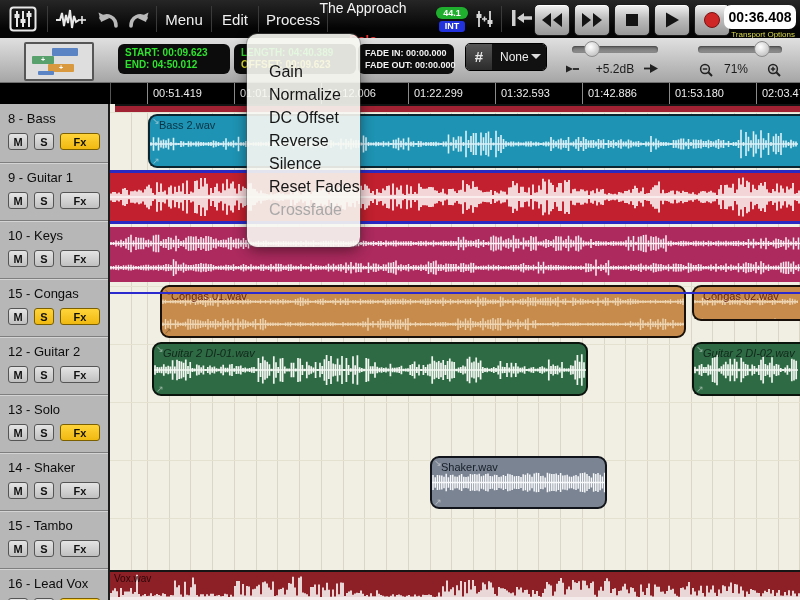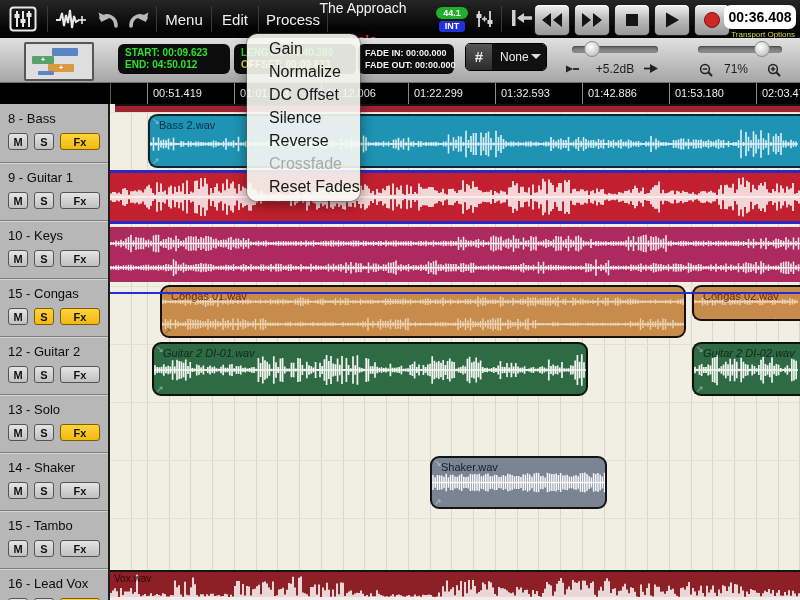--- a/index.html
+++ b/index.html
@@ -84,21 +84,21 @@
   #clip-g2a{left:42px;top:238px;width:436px;height:54px;}
   #clip-g2b{left:582px;top:238px;width:108px;height:54px;}
   #blueline{position:absolute;left:0;top:188px;width:690px;height:2px;background:#2a2ace;z-index:5;}
   #clip-shaker{left:320px;top:352px;width:177px;height:53px;background:#7b8492;border-color:#11141a;}
   #clip-shaker .cliplabel{color:#151e29;}
   #clip-shaker .wave path{stroke:#f6f8fa;stroke-width:1.5;}
   #clip-vox{left:0;top:466px;width:690px;height:30px;background:#8d2026;border-top:2px solid #151515;}
   #clip-vox .cliplabel{color:#2b0608;font-size:10px;top:1px;left:4px;}
   #clip-vox .wave path{stroke:#f4ecec;stroke-width:1.8;}
   
-  #procmenu{position:absolute;left:247px;top:34px;width:113px;background:rgba(248,248,243,.9);border-radius:10px;box-shadow:0 4px 14px rgba(0,0,0,.45),0 0 0 1px rgba(110,110,110,.4);z-index:60;padding:3px 0;}
+  #procmenu{position:absolute;left:247px;top:34px;width:113px;background:rgba(248,248,243,.9);border-radius:10px;box-shadow:0 4px 14px rgba(0,0,0,.45),0 0 0 1px rgba(110,110,110,.4);z-index:60;padding:26px 0;}
   .mitem{height:23px;line-height:23px;padding-left:22px;font-size:16px;color:#161616;white-space:nowrap;}
   .mitem.dis{color:#a9a9a9;}
 </style>
 </head>
 <body>
 
 <div id="app">
 
   <div id="toolbar">
     <div class="tbtn" style="width:46px">
@@ -409,19 +409,19 @@
           <rect x="0" y="25" width="690" height="3" fill="#f2eaea"></rect>
           <path d="M1.0 28L1.0 21.0M3.0 28L3.0 18.5M5.0 28L5.0 16.2M7.0 28L7.0 19.2M9.0 28L9.0 24.9M11.0 28L11.0 16.0M13.0 28L13.0 23.0M15.0 28L15.0 19.6M17.0 28L17.0 19.6M19.0 28L19.0 19.5M21.0 28L21.0 15.9M23.0 28L23.0 21.8M25.0 28L25.0 20.0M27.0 28L27.0 2.8M29.0 28L29.0 22.0M31.0 28L31.0 24.2M33.0 28L33.0 23.3M35.0 28L35.0 22.0M37.0 28L37.0 24.1M39.0 28L39.0 23.7M41.0 28L41.0 21.2M43.0 28L43.0 23.9M45.0 28L45.0 23.3M47.0 28L47.0 21.9M49.0 28L49.0 23.1M51.0 28L51.0 23.7M53.0 28L53.0 21.3M55.0 28L55.0 22.1M57.0 28L57.0 24.6M59.0 28L59.0 24.5M61.0 28L61.0 23.0M63.0 28L63.0 23.2M65.0 28L65.0 8.5M67.0 28L67.0 15.3M69.0 28L69.0 13.3M71.0 28L71.0 22.5M73.0 28L73.0 24.8M75.0 28L75.0 9.7M77.0 28L77.0 22.7M79.0 28L79.0 23.3M81.0 28L81.0 15.3M83.0 28L83.0 5.4M85.0 28L85.0 12.2M87.0 28L87.0 23.0M89.0 28L89.0 24.5M91.0 28L91.0 22.3M93.0 28L93.0 22.3M95.0 28L95.0 24.3M97.0 28L97.0 22.3M99.0 28L99.0 23.8M101.0 28L101.0 21.8M103.0 28L103.0 21.8M105.0 28L105.0 23.9M107.0 28L107.0 23.5M109.0 28L109.0 23.0M111.0 28L111.0 24.2M113.0 28L113.0 24.0M115.0 28L115.0 21.8M117.0 28L117.0 22.2M119.0 28L119.0 25.0M121.0 28L121.0 22.7M123.0 28L123.0 24.6M125.0 28L125.0 13.9M127.0 28L127.0 9.1M129.0 28L129.0 8.9M131.0 28L131.0 22.4M133.0 28L133.0 12.1M135.0 28L135.0 23.4M137.0 28L137.0 13.9M139.0 28L139.0 14.5M141.0 28L141.0 23.6M143.0 28L143.0 17.2M145.0 28L145.0 16.8M147.0 28L147.0 14.3M149.0 28L149.0 12.7M151.0 28L151.0 22.2M153.0 28L153.0 10.3M155.0 28L155.0 9.6M157.0 28L157.0 11.4M159.0 28L159.0 15.4M161.0 28L161.0 17.7M163.0 28L163.0 9.6M165.0 28L165.0 24.1M167.0 28L167.0 23.3M169.0 28L169.0 17.4M171.0 28L171.0 17.0M173.0 28L173.0 15.8M175.0 28L175.0 22.6M177.0 28L177.0 17.7M179.0 28L179.0 10.9M181.0 28L181.0 11.7M183.0 28L183.0 4.7M185.0 28L185.0 15.6M187.0 28L187.0 23.5M189.0 28L189.0 5.7M191.0 28L191.0 4.6M193.0 28L193.0 20.4M195.0 28L195.0 21.2M197.0 28L197.0 22.3M199.0 28L199.0 24.2M201.0 28L201.0 14.9M203.0 28L203.0 14.9M205.0 28L205.0 12.5M207.0 28L207.0 22.4M209.0 28L209.0 12.5M211.0 28L211.0 25.0M213.0 28L213.0 15.4M215.0 28L215.0 18.3M217.0 28L217.0 10.8M219.0 28L219.0 17.8M221.0 28L221.0 24.7M223.0 28L223.0 17.6M225.0 28L225.0 24.6M227.0 28L227.0 11.4M229.0 28L229.0 22.3M231.0 28L231.0 10.6M233.0 28L233.0 10.7M235.0 28L235.0 23.9M237.0 28L237.0 21.1M239.0 28L239.0 19.5M241.0 28L241.0 18.5M243.0 28L243.0 22.7M245.0 28L245.0 21.5M247.0 28L247.0 20.7M249.0 28L249.0 21.1M251.0 28L251.0 18.6M253.0 28L253.0 21.7M255.0 28L255.0 23.9M257.0 28L257.0 23.0M259.0 28L259.0 24.4M261.0 28L261.0 21.3M263.0 28L263.0 24.3M265.0 28L265.0 24.3M267.0 28L267.0 18.2M269.0 28L269.0 21.7M271.0 28L271.0 22.9M273.0 28L273.0 23.7M275.0 28L275.0 24.4M277.0 28L277.0 24.2M279.0 28L279.0 24.8M281.0 28L281.0 23.8M283.0 28L283.0 22.2M285.0 28L285.0 24.5M287.0 28L287.0 22.9M289.0 28L289.0 22.4M291.0 28L291.0 23.2M293.0 28L293.0 24.2M295.0 28L295.0 24.8M297.0 28L297.0 23.7M299.0 28L299.0 23.1M301.0 28L301.0 24.5M303.0 28L303.0 24.6M305.0 28L305.0 22.6M307.0 28L307.0 24.3M309.0 28L309.0 23.8M311.0 28L311.0 24.8M313.0 28L313.0 22.8M315.0 28L315.0 23.1M317.0 28L317.0 22.9M319.0 28L319.0 22.4M321.0 28L321.0 23.1M323.0 28L323.0 24.8M325.0 28L325.0 25.0M327.0 28L327.0 24.5M329.0 28L329.0 20.6M331.0 28L331.0 24.5M333.0 28L333.0 14.3M335.0 28L335.0 19.4M337.0 28L337.0 8.6M339.0 28L339.0 19.5M341.0 28L341.0 17.2M343.0 28L343.0 15.2M345.0 28L345.0 23.2M347.0 28L347.0 13.2M349.0 28L349.0 18.2M351.0 28L351.0 9.1M353.0 28L353.0 24.4M355.0 28L355.0 10.0M357.0 28L357.0 21.2M359.0 28L359.0 8.1M361.0 28L361.0 17.4M363.0 28L363.0 8.1M365.0 28L365.0 14.1M367.0 28L367.0 21.5M369.0 28L369.0 20.1M371.0 28L371.0 18.2M373.0 28L373.0 10.6M375.0 28L375.0 12.3M377.0 28L377.0 17.6M379.0 28L379.0 9.2M381.0 28L381.0 10.5M383.0 28L383.0 15.4M385.0 28L385.0 22.1M387.0 28L387.0 23.7M389.0 28L389.0 15.1M391.0 28L391.0 16.3M393.0 28L393.0 16.3M395.0 28L395.0 17.0M397.0 28L397.0 18.5M399.0 28L399.0 20.2M401.0 28L401.0 21.3M403.0 28L403.0 20.5M405.0 28L405.0 23.6M407.0 28L407.0 15.1M409.0 28L409.0 17.4M411.0 28L411.0 15.6M413.0 28L413.0 20.4M415.0 28L415.0 18.1M417.0 28L417.0 17.7M419.0 28L419.0 22.1M421.0 28L421.0 24.8M423.0 28L423.0 18.1M425.0 28L425.0 22.0M427.0 28L427.0 19.0M429.0 28L429.0 24.1M431.0 28L431.0 24.8M433.0 28L433.0 21.1M435.0 28L435.0 16.8M437.0 28L437.0 10.1M439.0 28L439.0 12.2M441.0 28L441.0 13.5M443.0 28L443.0 23.7M445.0 28L445.0 19.4M447.0 28L447.0 11.7M449.0 28L449.0 9.1M451.0 28L451.0 6.0M453.0 28L453.0 10.8M455.0 28L455.0 22.6M457.0 28L457.0 17.3M459.0 28L459.0 14.6M461.0 28L461.0 17.7M463.0 28L463.0 8.1M465.0 28L465.0 10.3M467.0 28L467.0 11.1M469.0 28L469.0 9.3M471.0 28L471.0 17.8M473.0 28L473.0 8.6M475.0 28L475.0 8.8M477.0 28L477.0 13.2M479.0 28L479.0 16.2M481.0 28L481.0 10.9M483.0 28L483.0 9.6M485.0 28L485.0 22.7M487.0 28L487.0 24.7M489.0 28L489.0 18.5M491.0 28L491.0 14.8M493.0 28L493.0 18.8M495.0 28L495.0 9.0M497.0 28L497.0 6.3M499.0 28L499.0 9.2M501.0 28L501.0 21.0M503.0 28L503.0 17.1M505.0 28L505.0 16.2M507.0 28L507.0 23.2M509.0 28L509.0 18.9M511.0 28L511.0 18.4M513.0 28L513.0 14.6M515.0 28L515.0 11.8M517.0 28L517.0 17.6M519.0 28L519.0 21.2M521.0 28L521.0 15.2M523.0 28L523.0 15.9M525.0 28L525.0 19.8M527.0 28L527.0 24.4M529.0 28L529.0 24.9M531.0 28L531.0 12.5M533.0 28L533.0 19.8M535.0 28L535.0 23.0M537.0 28L537.0 15.9M539.0 28L539.0 11.4M541.0 28L541.0 23.4M543.0 28L543.0 24.5M545.0 28L545.0 12.5M547.0 28L547.0 14.8M549.0 28L549.0 14.8M551.0 28L551.0 19.8M553.0 28L553.0 19.5M555.0 28L555.0 21.8M557.0 28L557.0 19.0M559.0 28L559.0 13.8M561.0 28L561.0 17.7M563.0 28L563.0 16.7M565.0 28L565.0 21.7M567.0 28L567.0 23.7M569.0 28L569.0 24.8M571.0 28L571.0 16.0M573.0 28L573.0 15.6M575.0 28L575.0 17.5M577.0 28L577.0 14.3M579.0 28L579.0 10.1M581.0 28L581.0 22.5M583.0 28L583.0 15.9M585.0 28L585.0 19.6M587.0 28L587.0 23.5M589.0 28L589.0 18.4M591.0 28L591.0 13.8M593.0 28L593.0 20.9M595.0 28L595.0 24.5M597.0 28L597.0 13.7M599.0 28L599.0 20.6M601.0 28L601.0 17.4M603.0 28L603.0 13.6M605.0 28L605.0 20.8M607.0 28L607.0 24.0M609.0 28L609.0 17.5M611.0 28L611.0 21.2M613.0 28L613.0 13.2M615.0 28L615.0 14.2M617.0 28L617.0 18.9M619.0 28L619.0 14.4M621.0 28L621.0 10.6M623.0 28L623.0 20.9M625.0 28L625.0 12.1M627.0 28L627.0 12.4M629.0 28L629.0 21.5M631.0 28L631.0 14.6M633.0 28L633.0 18.6M635.0 28L635.0 24.8M637.0 28L637.0 19.5M639.0 28L639.0 22.1M641.0 28L641.0 17.0M643.0 28L643.0 18.1M645.0 28L645.0 18.4M647.0 28L647.0 20.8M649.0 28L649.0 20.9M651.0 28L651.0 24.3M653.0 28L653.0 21.2M655.0 28L655.0 18.7M657.0 28L657.0 19.9M659.0 28L659.0 17.0M661.0 28L661.0 21.4M663.0 28L663.0 18.1M665.0 28L665.0 24.1M667.0 28L667.0 20.8M669.0 28L669.0 17.9M671.0 28L671.0 23.6M673.0 28L673.0 23.8M675.0 28L675.0 19.9M677.0 28L677.0 23.2M679.0 28L679.0 18.3M681.0 28L681.0 23.8M683.0 28L683.0 18.8M685.0 28L685.0 21.6M687.0 28L687.0 24.2M689.0 28L689.0 21.2"></path>
         </svg>
     </div>
   </div>
 
   <div id="procmenu">
       <div class="mitem">Gain</div>
       <div class="mitem">Normalize</div>
       <div class="mitem">DC Offset</div>
+      <div class="mitem">Reverse</div>
       <div class="mitem">Silence</div>
-      <div class="mitem">Reverse</div>
+      <div class="mitem">Reset Fades</div>
       <div class="mitem dis">Crossfade</div>
-      <div class="mitem">Reset Fades</div>
     </div>
 
 </div>
 
 </body></html>

